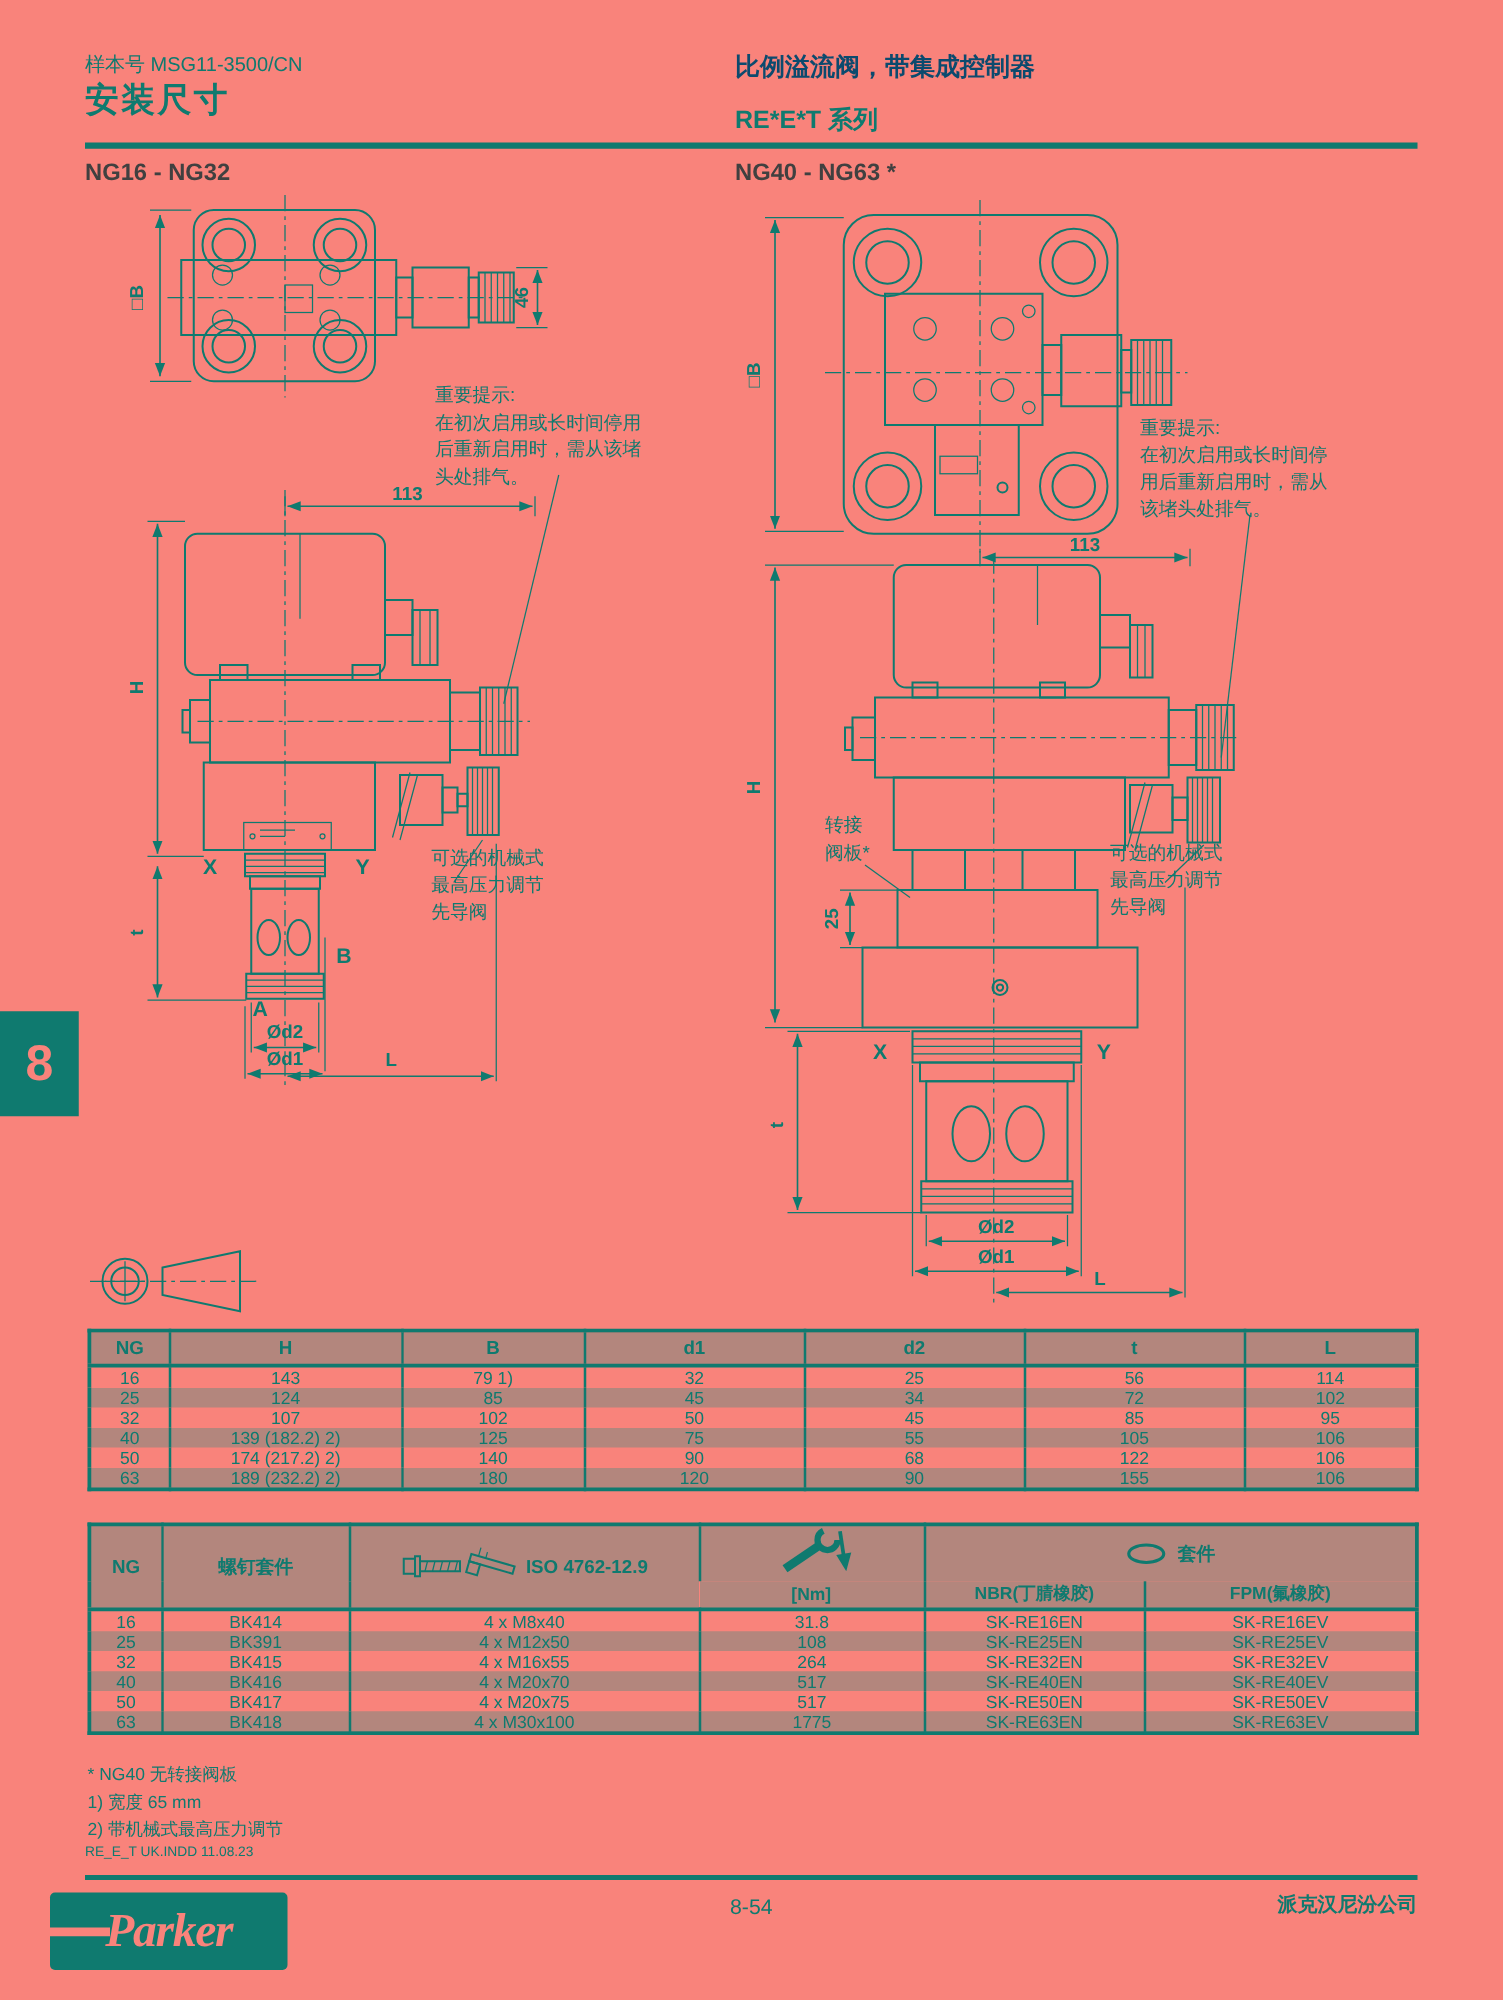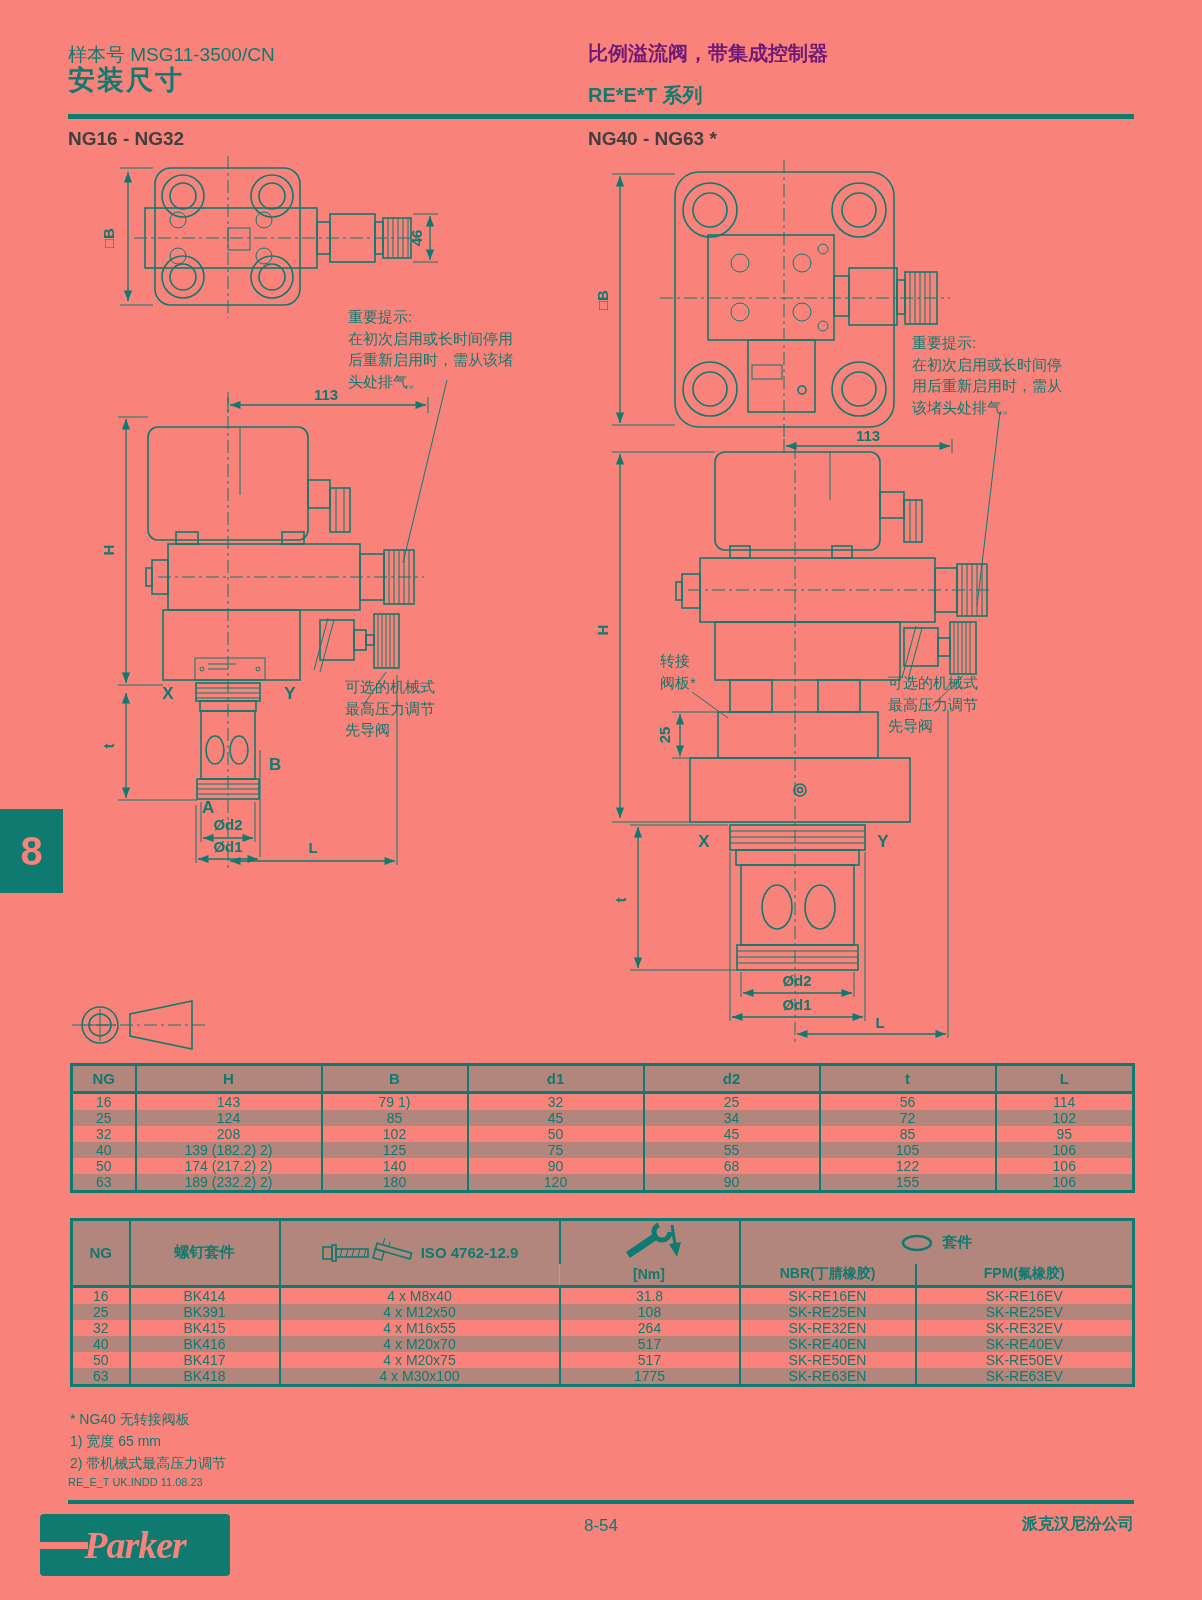--- a/index.html
+++ b/index.html
@@ -1,23 +1,23 @@
 <!DOCTYPE html>
 <html><head>
 <meta charset="utf-8">
 <style>
   html,body{margin:0;padding:0;}
   body{width:1202px;height:1600px;position:relative;overflow:hidden;
        background:#f9837b;font-family:"Liberation Sans",sans-serif;}
   .abs{position:absolute;}
   .rule{position:absolute;background:#0f7a6f;}
   
-  #catalog-no{left:68px;top:42px;font-size:19px;color:#0f7a6f;}
+  #catalog-no{left:68px;top:42px;font-size:16px;color:#0f7a6f;}
   #page-title{left:68px;top:62px;font-size:27px;font-weight:bold;color:#0f7a6f;letter-spacing:2px;}
-  #product-title{left:588px;top:40px;font-size:20px;font-weight:bold;color:#701a75;}
+  #product-title{left:588px;top:40px;font-size:20px;font-weight:bold;color:#0c4a6e;}
   #series-title{left:588px;top:82px;font-size:20px;font-weight:bold;color:#0f7a6f;}
   .section-label{font-size:19px;font-weight:bold;color:#404040;}
   
   #chapter-tab{left:0;top:809px;width:63px;height:84px;background:#0f7a6f;color:#f9837b;
       display:flex;align-items:center;justify-content:center;font-size:40px;font-weight:bold;}
   
   svg{position:absolute;overflow:visible;}
   .ln{stroke:#0f7a6f;stroke-width:1.6;fill:none;}
   .thin{stroke:#0f7a6f;stroke-width:1;fill:none;}
   .dm{stroke:#0f7a6f;stroke-width:1.3;fill:none;}
@@ -358,21 +358,21 @@
         <td>25</td>
         <td>124</td>
         <td>85</td>
         <td>45</td>
         <td>34</td>
         <td>72</td>
         <td>102</td>
       </tr>
     <tr>
         <td>32</td>
-        <td>208</td>
+        <td>107</td>
         <td>102</td>
         <td>50</td>
         <td>45</td>
         <td>85</td>
         <td>95</td>
       </tr>
     <tr>
         <td>40</td>
         <td>139 (182.2) 2)</td>
         <td>125</td>

